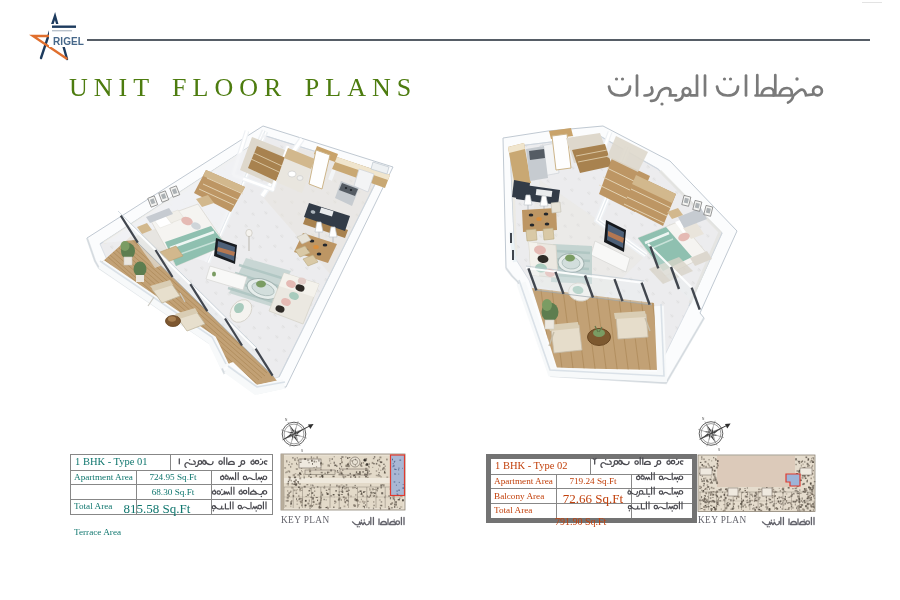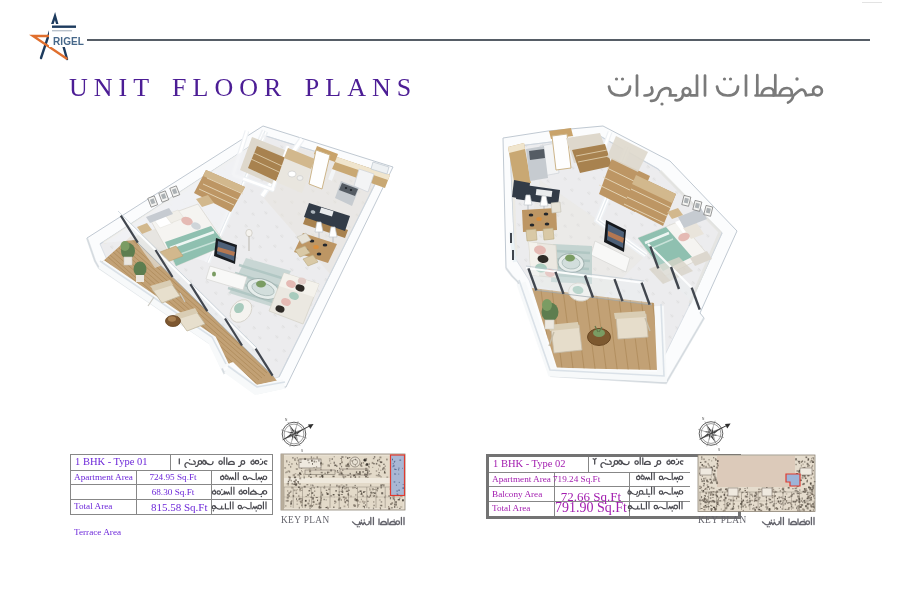--- a/index.html
+++ b/index.html
@@ -23,21 +23,21 @@
   </g>
 
   <g>
     <rect x="49" y="24" width="36" height="23" fill="#ffffff"></rect>
     <rect x="52" y="25.5" width="24" height="2.4" fill="#1d3b5e"></rect>
     <rect x="52" y="30" width="20" height="1.4" fill="#b9c2cc"></rect>
     <text x="53" y="44.5" font-family="Liberation Sans, sans-serif" font-size="10" font-weight="bold" letter-spacing="0.1" fill="#47688a">RIGEL</text>
   </g>
 </svg>
 
-<div class="abs" style="left:69px;top:73px;font-size:26px;letter-spacing:6.0px;word-spacing:5px;color:#4c1d95;">UNIT FLOOR PLANS</div>
+<div class="abs" style="left:69px;top:73px;font-size:26px;letter-spacing:6.0px;word-spacing:5px;color:#4d7c0f;">UNIT FLOOR PLANS</div>
 
 <svg class="abs" style="left:0px;top:0px;" width="900" height="120" viewBox="0 0 900 120">
   <g stroke="#7a7a7a" stroke-width="2.7" fill="none" stroke-linecap="round">
     <circle cx="817.5" cy="91" r="4.4"></circle>
     <path d="M 813.2,94.3 L 806,95.3 q -1.5,-8 -7,-4.5 l -5.5,4.7 q -1.5,5.5 -5.5,7"></path>
     <path d="M 791.5,95.5 q 1.5,-7.5 -4.5,-7.5 q -6.5,0 -7.5,7.3 l 12,0.2 M 779.8,95.5 L 773.5,95.5 M 775.3,75 L 775.3,95.5"></path>
     <path d="M 773.5,95.5 q 1.5,-7.5 -4.5,-7.5 q -6.5,0 -7.5,7.3 l 12,0.2 M 761.8,95.5 L 755.5,95.5 M 757.3,75 L 757.3,95.5"></path>
     <path d="M 746,75.5 L 746,95.5"></path>
     <path d="M 738,86.5 q 0,9 -10.5,9 q -9.5,0 -10.5,-9"></path>
     <path d="M 705,75.5 L 705,95.5 M 697,75.5 L 697,95.3 L 690.5,95.3"></path>
@@ -51,50 +51,50 @@
   <g fill="#7a7a7a">
     <circle cx="797" cy="79" r="1.7"></circle>
     <circle cx="724.5" cy="79" r="1.6"></circle>
       <circle cx="730.5" cy="79" r="1.6"></circle>
     <circle cx="616.5" cy="79" r="1.6"></circle>
       <circle cx="622.5" cy="79" r="1.6"></circle>
     <circle cx="662" cy="104" r="1.6"></circle>
   </g>
 </svg>
 
-<div class="abs" style="left:70px;top:453.5px;width:201px;height:59px;border:1px solid #878787;color:#6d28d9;">
+<div class="abs" style="left:70px;top:453.5px;width:201px;height:59px;border:1px solid #878787;color:#0f766e;">
   <div class="abs" style="left:0;top:15px;width:201px;height:1px;background:#878787;"></div>
   <div class="abs" style="left:0;top:29.6px;width:201px;height:1px;background:#878787;"></div>
   <div class="abs" style="left:0;top:44.2px;width:201px;height:1px;background:#878787;"></div>
   <div class="abs" style="left:99.4px;top:0;width:1px;height:15px;background:#878787;"></div>
   <div class="abs" style="left:64.6px;top:15px;width:1px;height:44px;background:#878787;"></div>
   <div class="abs" style="left:140.3px;top:15px;width:1px;height:44px;background:#878787;"></div>
   <div class="abs" style="left:4px;top:1.5px;font-size:10.5px;">1 BHK - Type 01</div>
   <div class="abs" style="left:3px;top:17.5px;font-size:9.2px;">Apartment Area</div>
   <div class="abs" style="left:3px;top:32px;font-size:9.2px;margin-top:40px;">Terrace Area</div>
   <div class="abs" style="left:3px;top:46.5px;font-size:9.2px;">Total Area</div>
   <div class="abs" style="left:64px;top:17.5px;width:76px;text-align:center;font-size:9.2px;font-family:Liberation Serif, serif;">724.95 Sq.Ft</div>
   <div class="abs" style="left:64px;top:32px;width:76px;text-align:center;font-size:9.2px;">68.30 Sq.Ft</div>
-  <div class="abs" style="left:80px;top:46.5px;width:76px;text-align:left;font-size:11px;">815.58 Sq.Ft</div>
+  <div class="abs" style="left:48px;top:46.5px;width:76px;text-align:center;font-size:13px;">815.58 Sq.Ft</div>
 </div>
 
-<div class="abs" style="left:486px;top:453.5px;width:201px;height:59px;border:3px solid #737373;color:#a21caf;padding-left:48px;">
+<div class="abs" style="left:486px;top:453.5px;width:201px;height:59px;border:5px solid #737373;color:#c2410c;">
   <div class="abs" style="left:0;top:15px;width:201px;height:1px;background:#878787;"></div>
   <div class="abs" style="left:0;top:29.6px;width:201px;height:1px;background:#878787;"></div>
   <div class="abs" style="left:0;top:44.2px;width:201px;height:1px;background:#878787;"></div>
   <div class="abs" style="left:99.4px;top:0;width:1px;height:15px;background:#878787;"></div>
   <div class="abs" style="left:64.6px;top:15px;width:1px;height:44px;background:#878787;"></div>
   <div class="abs" style="left:140.3px;top:15px;width:1px;height:44px;background:#878787;"></div>
   <div class="abs" style="left:4px;top:1.5px;font-size:10.5px;">1 BHK - Type 02</div>
   <div class="abs" style="left:3px;top:17.5px;font-size:9.2px;">Apartment Area</div>
   <div class="abs" style="left:3px;top:32px;font-size:9.2px;">Balcony Area</div>
   <div class="abs" style="left:3px;top:46.5px;font-size:9.2px;">Total Area</div>
-  <div class="abs" style="left:64px;top:17.5px;width:76px;font-size:9.2px;">719.24 Sq.Ft</div>
+  <div class="abs" style="left:64px;top:17.5px;width:76px;text-align:center;font-size:9.2px;">719.24 Sq.Ft</div>
   <div class="abs" style="left:64px;top:32px;width:76px;text-align:center;font-size:13px;">72.66 Sq.Ft</div>
-  <div class="abs" style="left:64px;top:43px;width:76px;text-align:center;font-size:14px;">791.90 Sq.Ft</div>
+  <div class="abs" style="left:64px;top:57px;width:76px;text-align:left;font-size:10px;">791.90 Sq.Ft</div>
 </div>
 
 <div class="abs" style="left:281px;top:515px;font-size:9.3px;letter-spacing:0.4px;color:#63636b;">KEY PLAN</div>
 
 <div class="abs" style="left:698px;top:515px;font-size:9.3px;letter-spacing:0.4px;color:#63636b;">KEY PLAN</div>
 
 <svg class="abs" style="left:0;top:0;" width="900" height="600" viewBox="0 0 900 600">
 <polygon points="263.0,126.0 393.0,167.0 286.0,387.0 258.0,393.0 231.0,369.0 224.0,373.0 211.0,344.0 99.0,268.0 95.0,261.0 87.0,238.0" fill="#fbfcfd" stroke="#c0c9d2" stroke-width="1"></polygon>
     <path d="M 87,238 L 95,261 L 99,268 L 211,344 L 224,373 L 231,369 L 258,393 L 286,387" fill="none" stroke="#d8dde2" stroke-width="2.2" opacity="0.75"></path>
     <polygon points="266.0,136.0 381.0,172.0 279.0,377.0 261.0,382.0 236.0,361.0 221.0,338.0 107.0,260.0 100.0,244.0" fill="#ececee" stroke="#d4dbe2" stroke-width="0.8"></polygon>

